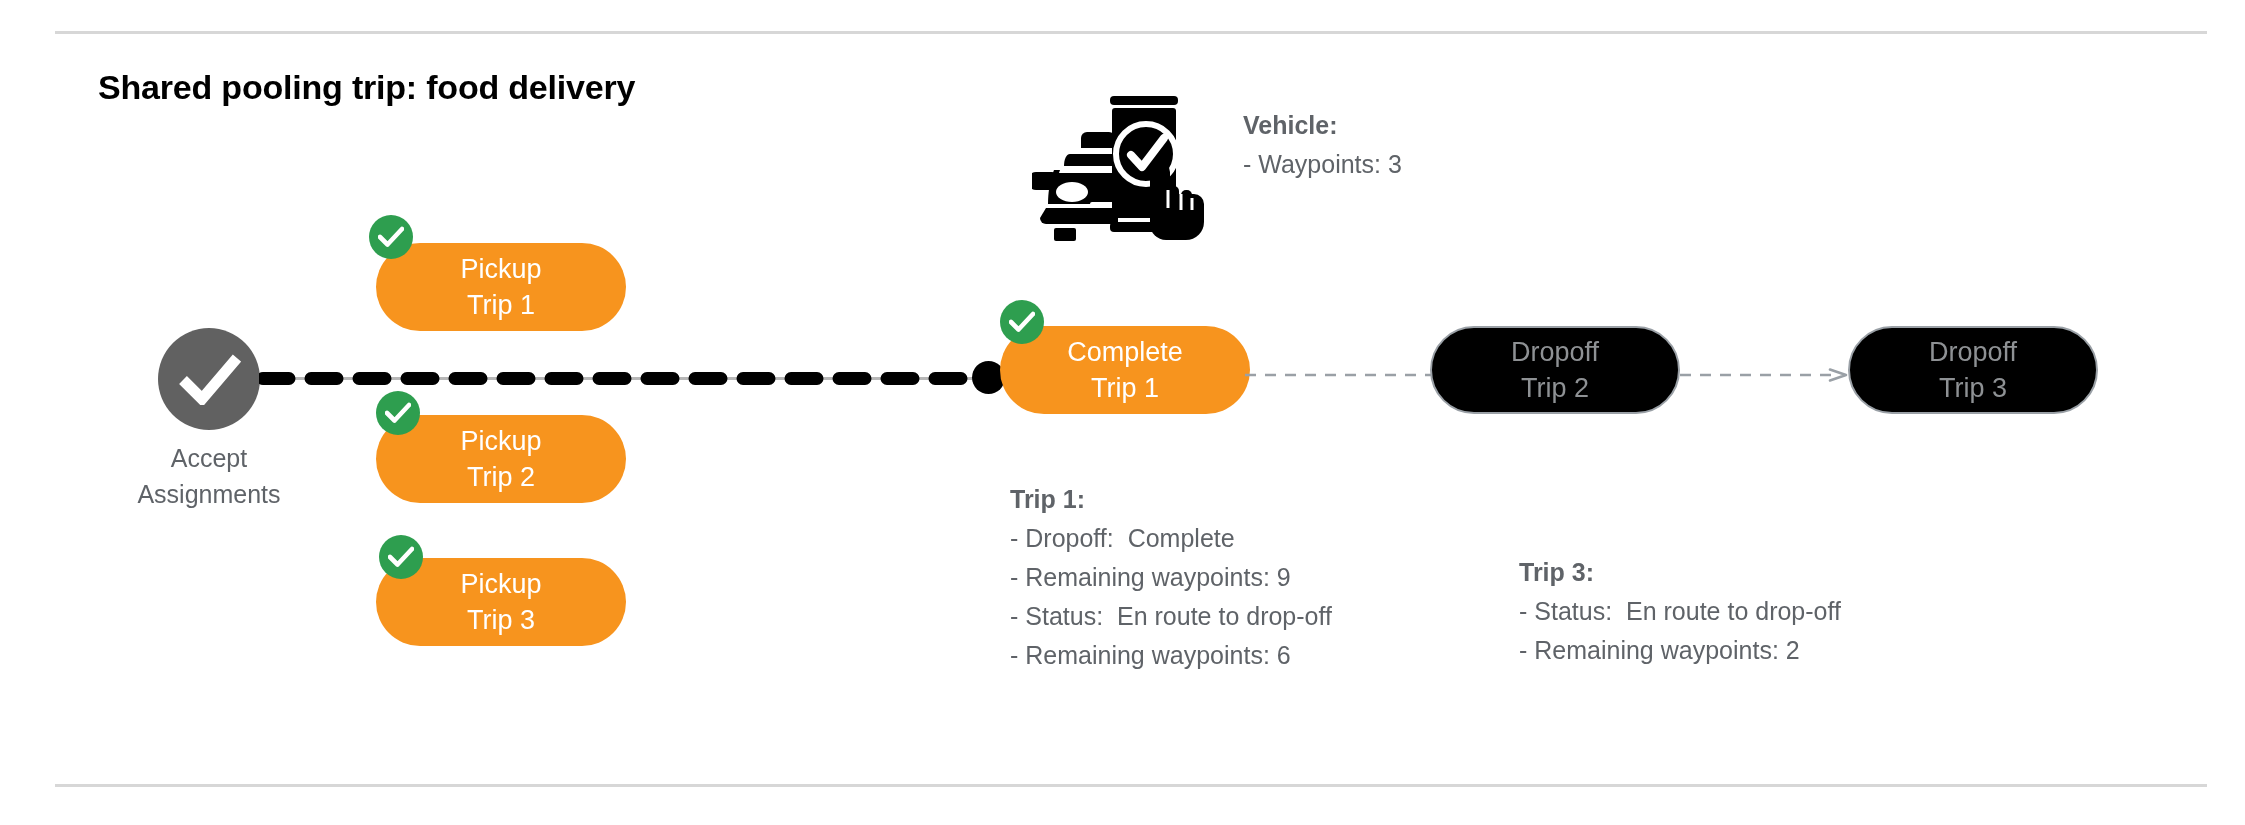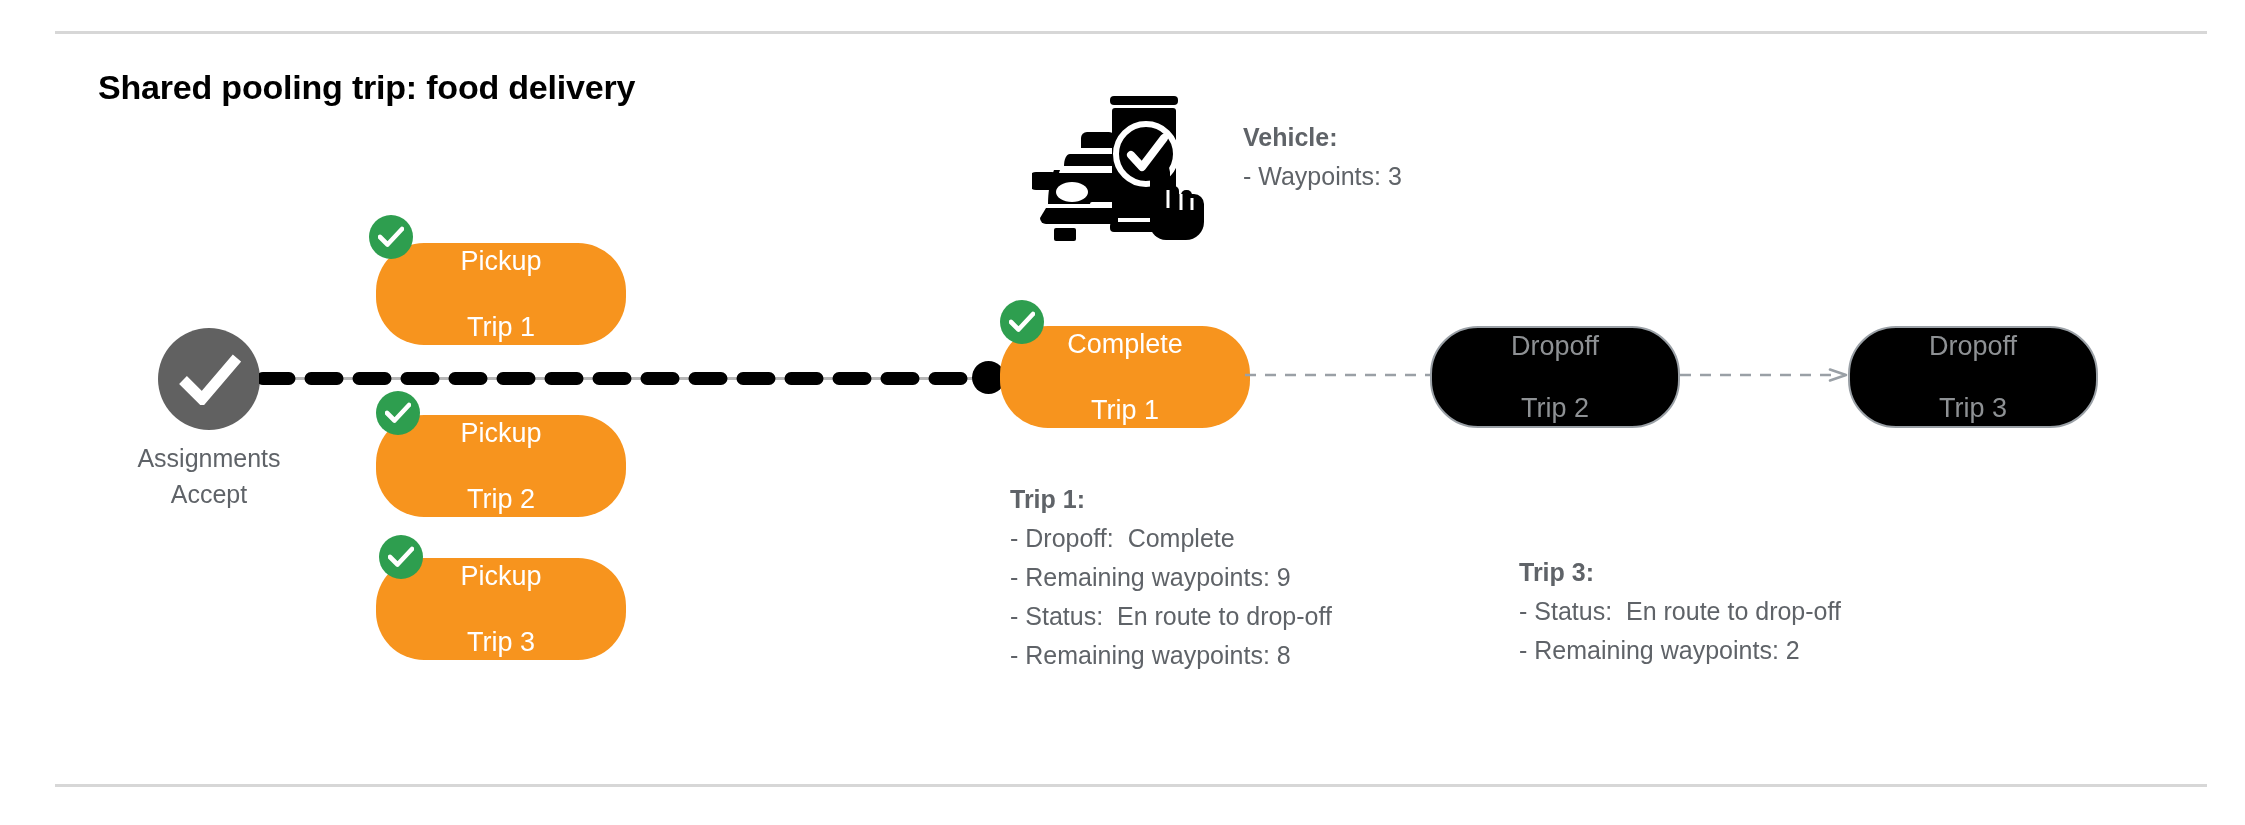--- a/index.html
+++ b/index.html
@@ -90,26 +90,26 @@
     width: 33px;
     height: 33px;
     border-radius: 50%;
     background: #000000;
   }
 
   
   .pill {
     position: absolute;
     width: 250px;
-    height: 102px;
+    height: 88px;
     border-radius: 48px;
     display: flex;
     flex-direction: column;
     align-items: center;
-    justify-content: space-between;
+    justify-content: center;
     box-sizing: border-box;
   }
   .pill .line {
     font-size: 27px;
     line-height: 36px;
     white-space: nowrap;
   }
   .pill.filled {
     background: #F7941E;
   }
@@ -173,43 +173,43 @@
     font-size: 25px;
     line-height: 39px;
     white-space: nowrap;
   }
   .info-block .heading {
     font-weight: bold;
     color: #5f6368;
   }
   .info-block .row { white-space: pre; }
 
-  .info-vehicle { left: 1243px; top: 106px; margin-top: 12px; }
+  .info-vehicle { left: 1243px; top: 106px; }
   .info-trip12  { left: 1010px; top: 480px; }
   .info-trip3   { left: 1519px; top: 553px; }
 </style>
 </head>
 <body>
 
 <div id="slide">
 
   <div class="divider top"></div>
   <div class="divider bottom"></div>
 
   <div class="slide-title">Shared pooling trip: food delivery</div>
 
   <div class="accept-node">
     <div class="accept-circle">
       <svg width="62" height="52" viewBox="0 0 62 52">
         <path d="M4 27 L23 46 L58 5" fill="none" stroke="#ffffff" stroke-width="11" stroke-linecap="butt" stroke-linejoin="miter"></path>
       </svg>
     </div>
     <div class="accept-label">
+      <div>Accept</div>
       <div>Assignments</div>
-      <div>Accept</div>
     </div>
   </div>
 
   <div class="thick-connector">
     <svg width="740" height="17" viewBox="0 0 740 17">
       <line x1="0" y1="8.5" x2="740" y2="8.5" stroke="#b7b7b7" stroke-width="3"></line>
       <line x1="4" y1="8.5" x2="736" y2="8.5" stroke="#000000" stroke-width="13" stroke-linecap="round" stroke-dasharray="26 22"></line>
     </svg>
   </div>
 
@@ -322,21 +322,21 @@
   <div class="info-block info-vehicle">
     <div class="row heading">Vehicle:</div>
     <div class="row">- Waypoints: 3</div>
   </div>
 
   <div class="info-block info-trip12">
     <div class="row heading">Trip 1:</div>
     <div class="row">- Dropoff:  Complete</div>
     <div class="row">- Remaining waypoints: 9</div>
     <div class="row">- Status:  En route to drop-off</div>
-    <div class="row">- Remaining waypoints: 8</div>
+    <div class="row">- Remaining waypoints: 6</div>
   </div>
 
   <div class="info-block info-trip3">
     <div class="row heading">Trip 3:</div>
     <div class="row">- Status:  En route to drop-off</div>
     <div class="row">- Remaining waypoints: 2</div>
   </div>
 
 </div>
 

